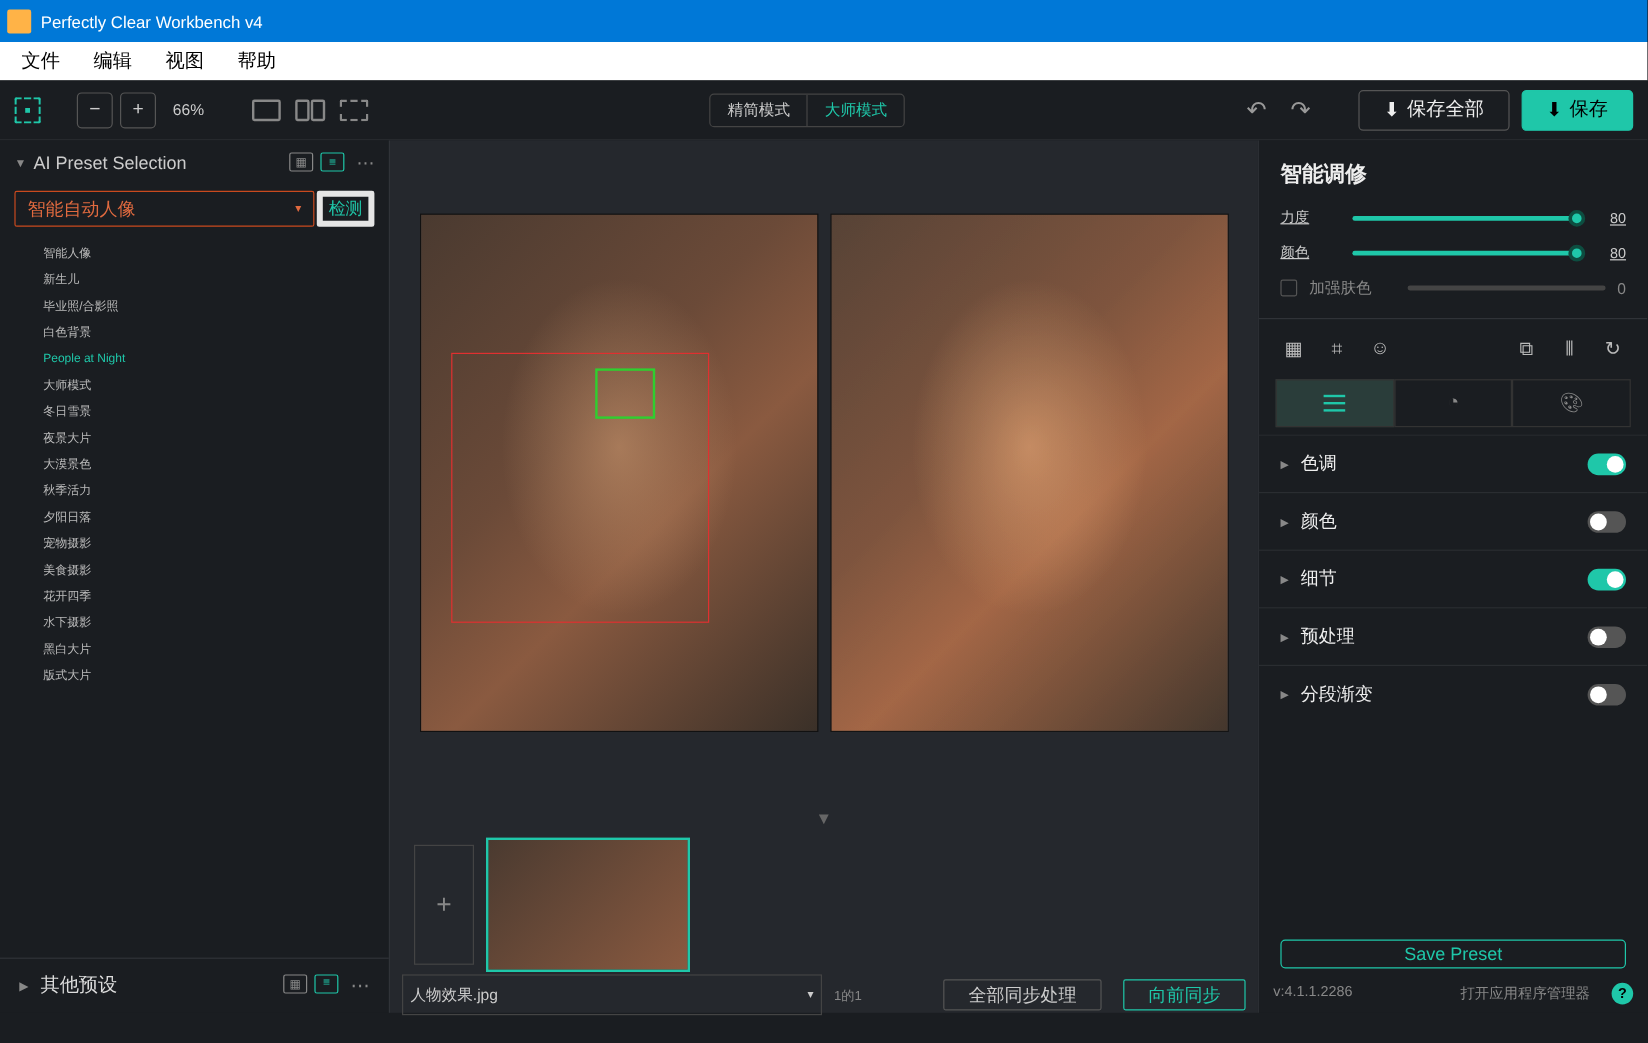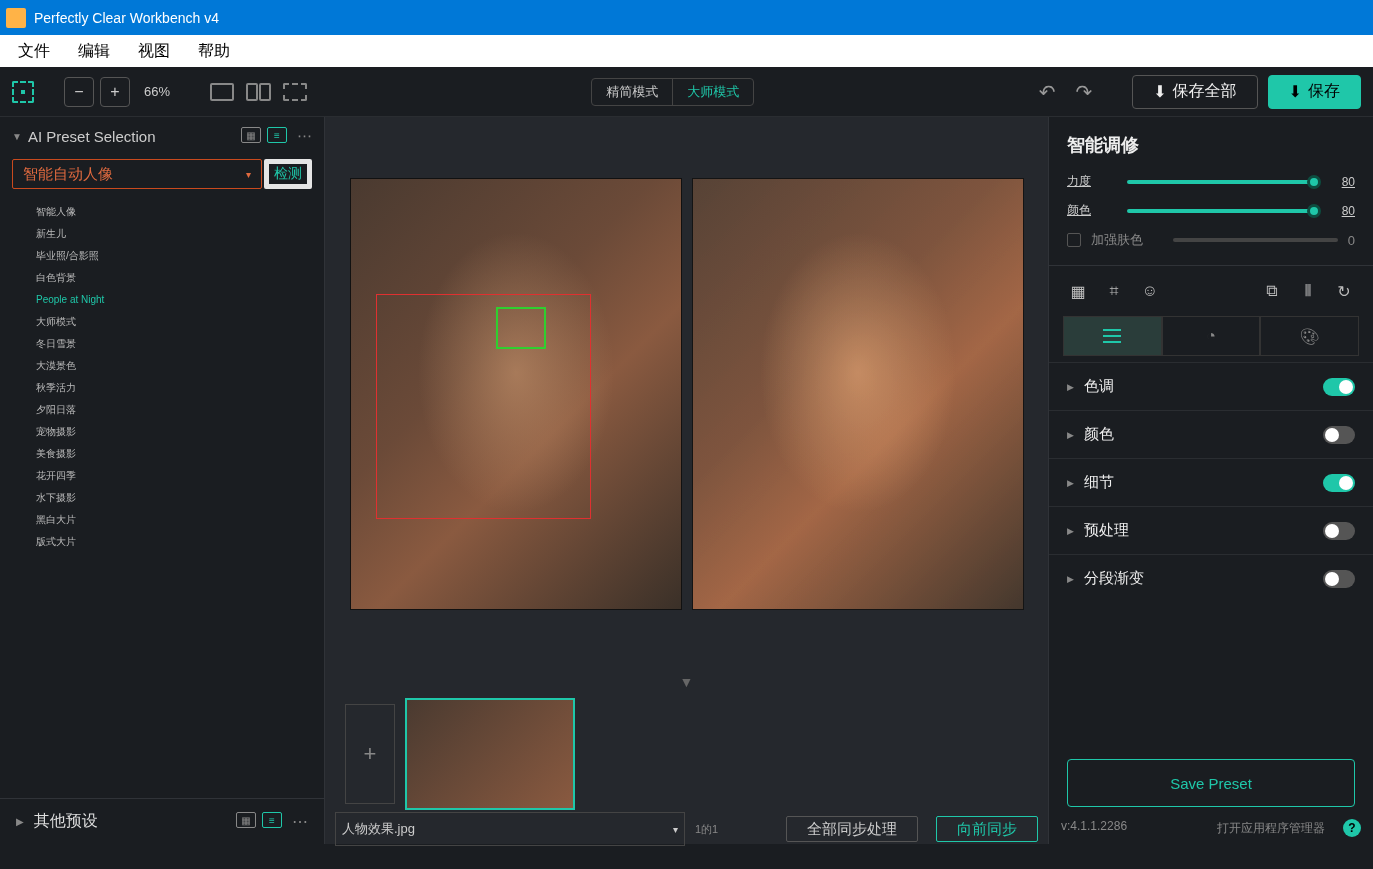--- a/index.html
+++ b/index.html
@@ -78,21 +78,21 @@
 .tab-row { display:flex; margin:0 14px 6px; }
 .tab { flex:1; height:40px; display:flex; align-items:center; justify-content:center; border:1px solid #333;}
 .tab.active{ background:#2a3d3a; border-color:#333;}
 .accordion { flex:1; overflow:auto; }
 .acc-item { display:flex; align-items:center; padding:14px 18px; border-top:1px solid #2a2d31; font-size:15px; color:#eee;}
 .acc-item .tri{ margin-right:10px; font-size:9px; color:#888;}
 .toggle { margin-left:auto; width:32px; height:18px; border-radius:9px; background:#1fc7a9; position:relative;}
 .toggle.off{ background:#555;}
 .toggle .dot{ position:absolute; width:14px; height:14px; background:#fff; border-radius:50%; top:2px; right:2px;}
 .toggle.off .dot{ left:2px; right:auto;}
-.save-preset{ margin:12px 18px; height:48px; border:1px solid #1fc7a9; color:#1fc7a9; border-radius:4px; display:flex; align-items:center; justify-content:center; font-size:15px;}
+.save-preset{ margin:12px 18px; height:24px; border:1px solid #1fc7a9; color:#1fc7a9; border-radius:4px; display:flex; align-items:center; justify-content:center; font-size:15px;}
 
 
 .status { height:25px; display:flex; align-items:flex-start; padding:0 12px; font-size:12px; color:#888;}
 .status .right-st{ margin-left:auto; display:flex; gap:18px; align-items:center;}
 .help-ic{ width:18px; height:18px; border-radius:50%; background:#1fc7a9; color:#000; display:flex; align-items:center; justify-content:center; font-size:12px; font-weight:bold;}
 
 .ic-sliders::before{content:"";display:block;width:18px;height:2px;background:#1fc7a9;box-shadow:0 -6px 0 #1fc7a9,0 6px 0 #1fc7a9;}
 </style>
 </head>
 <body>
@@ -171,20 +171,21 @@
       <div class="detect-btn">检测</div>
     </div>
     <div class="preset-list" id="preset-list">
         <div class="li">智能人像</div>
         <div class="li">新生儿</div>
         <div class="li">毕业照/合影照</div>
         <div class="li">白色背景</div>
         <div class="li active">People at Night</div>
         <div class="li">大师模式</div>
         <div class="li">冬日雪景</div>
+        <div class="li">夜景大片</div>
         <div class="li">大漠景色</div>
         <div class="li">秋季活力</div>
         <div class="li">夕阳日落</div>
         <div class="li">宠物摄影</div>
         <div class="li">美食摄影</div>
         <div class="li">花开四季</div>
         <div class="li">水下摄影</div>
         <div class="li">黑白大片</div>
         <div class="li">版式大片</div>
       </div>

